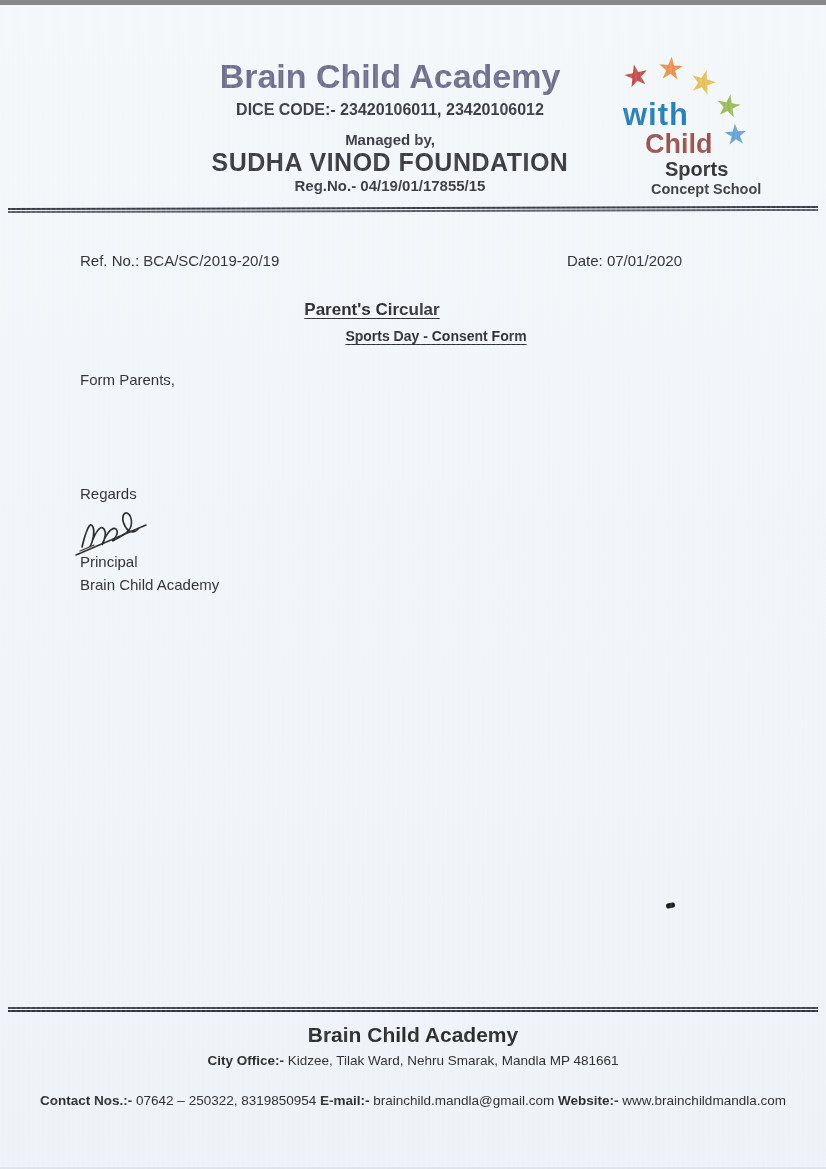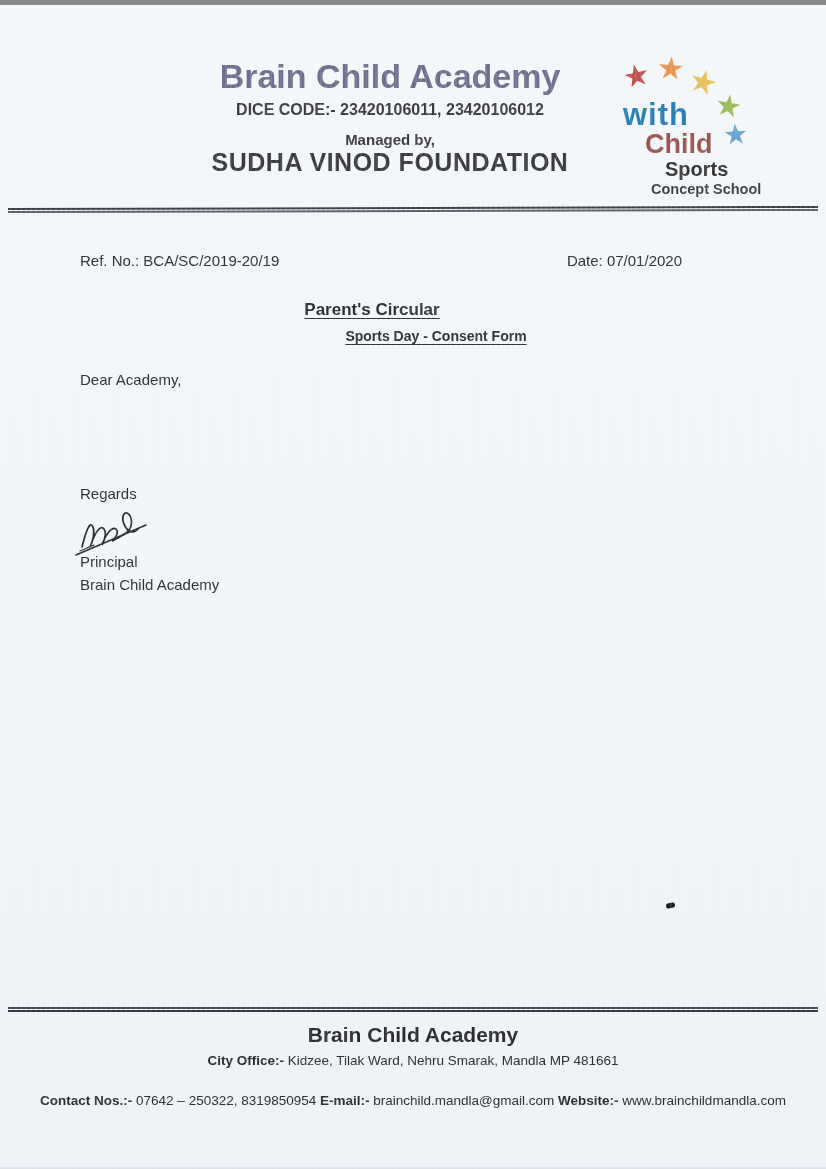--- a/index.html
+++ b/index.html
@@ -64,20 +64,21 @@
 </head>
 <body>
 
 <div class="page">
 
   <div class="header-text">
     <div class="school-title">Brain Child Academy</div>
     <div class="dice-code">DICE CODE:- 23420106011, 23420106012</div>
     <div class="managed-by">Managed by,</div>
     <div class="foundation">SUDHA VINOD FOUNDATION</div>
+    <div class="reg-no">Reg.No.- 04/19/01/17855/15</div>
   </div>
 
   <div class="logo">
     <span class="star" style="left:8px;  top:8px;  font-size:30px; color:#c0504d; transform:rotate(-12deg);"></span>
     <span class="star" style="left:42px; top:0px;  font-size:31px; color:#e8944e; transform:rotate(4deg);"></span>
     <span class="star" style="left:74px; top:13px; font-size:32px; color:#e6c05c; transform:rotate(16deg);"></span>
     <span class="star" style="left:100px;top:38px; font-size:30px; color:#9bbb59; transform:rotate(10deg);"></span>
     <span class="star" style="left:108px;top:68px; font-size:28px; color:#67a4d3; transform:rotate(-4deg);"></span>
     <div class="logo-brain" style="color:#2a80b5;">with</div>
     <div class="logo-child" style="color:#9c5450;">Child</div>
@@ -92,21 +93,21 @@
     <span>Date: 07/01/2020</span>
   </div>
 
   <div class="circular-title">
     <span>Parent's Circular</span>
   </div>
   <div class="circular-subtitle">
     <span>Sports Day - Consent Form</span>
   </div>
 
-  <div class="salutation">Dear Academy,</div>
+  <div class="salutation">Form Parents,</div>
   <div class="closing">Regards</div>
 
   <svg class="signature" width="96" height="52" viewBox="0 0 96 52">
     <path d="M8,40 C12,24 16,13 19,20 C21,25 19,34 16,40 C21,26 26,17 30,22 C33,26 30,34 28,38 C32,27 38,19 42,22 C45,25 42,31 38,34 C44,31 51,28 55,23 C59,18 58,8 53,6 C49,5 47,12 51,19 C54,25 60,27 64,22" fill="none" stroke="#2b2b2b" stroke-width="1.7" stroke-linecap="round"></path>
     <path d="M2,48 L72,18" fill="none" stroke="#2b2b2b" stroke-width="1.6" stroke-linecap="round"></path>
     <path d="M6,44 L20,38" fill="none" stroke="#2b2b2b" stroke-width="1.2" stroke-linecap="round"></path>
   </svg>
 
   <div class="signer-title">Principal</div>
   <div class="signer-org">Brain Child Academy</div>

